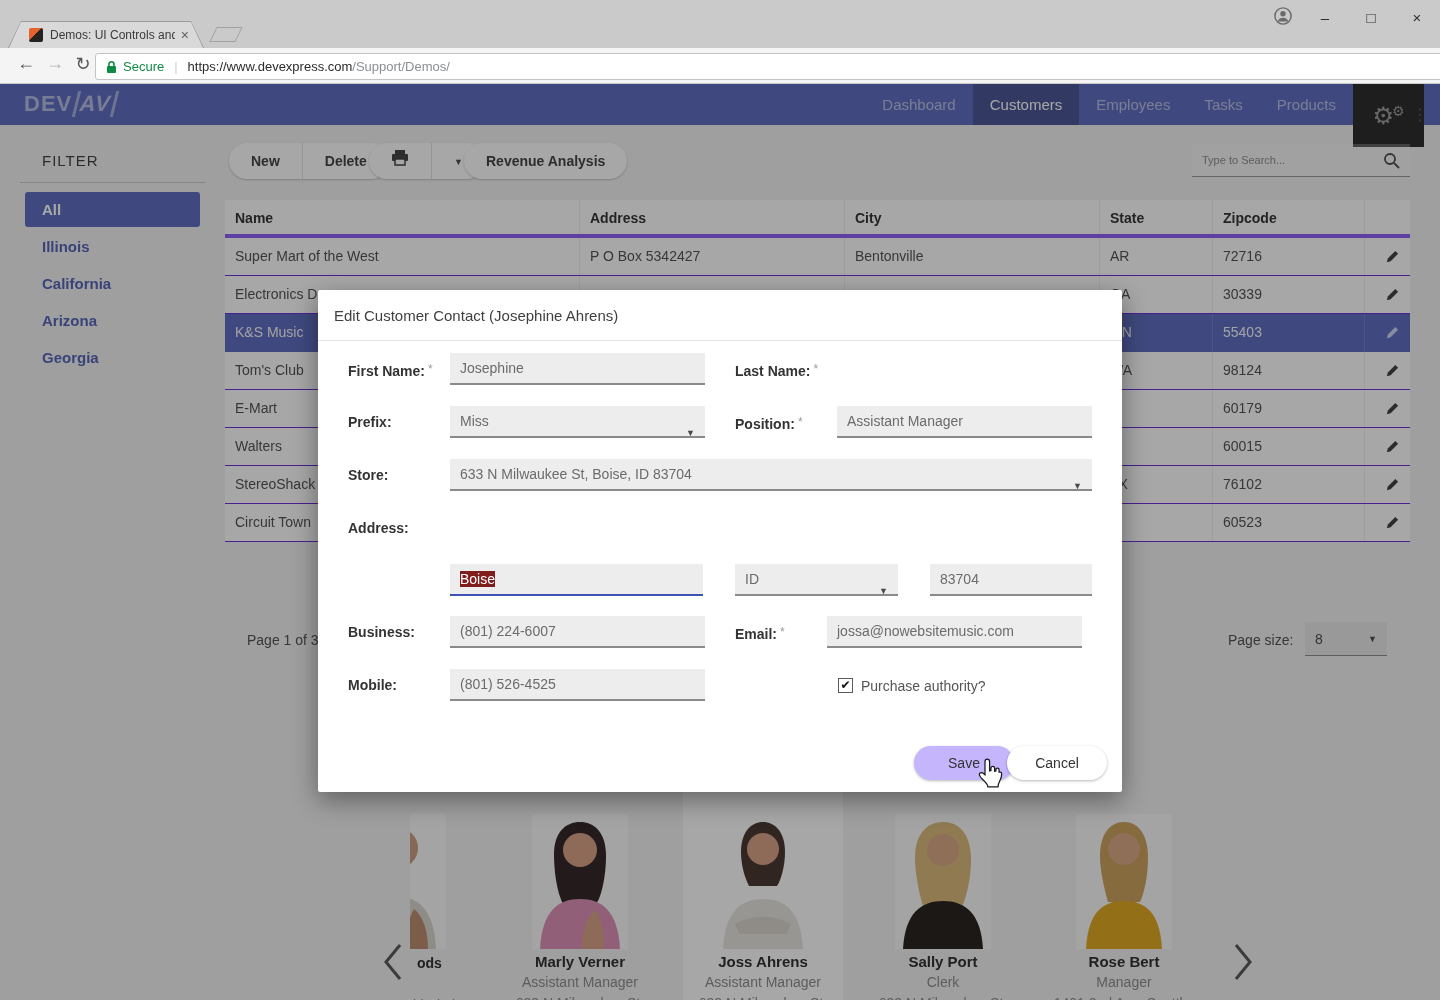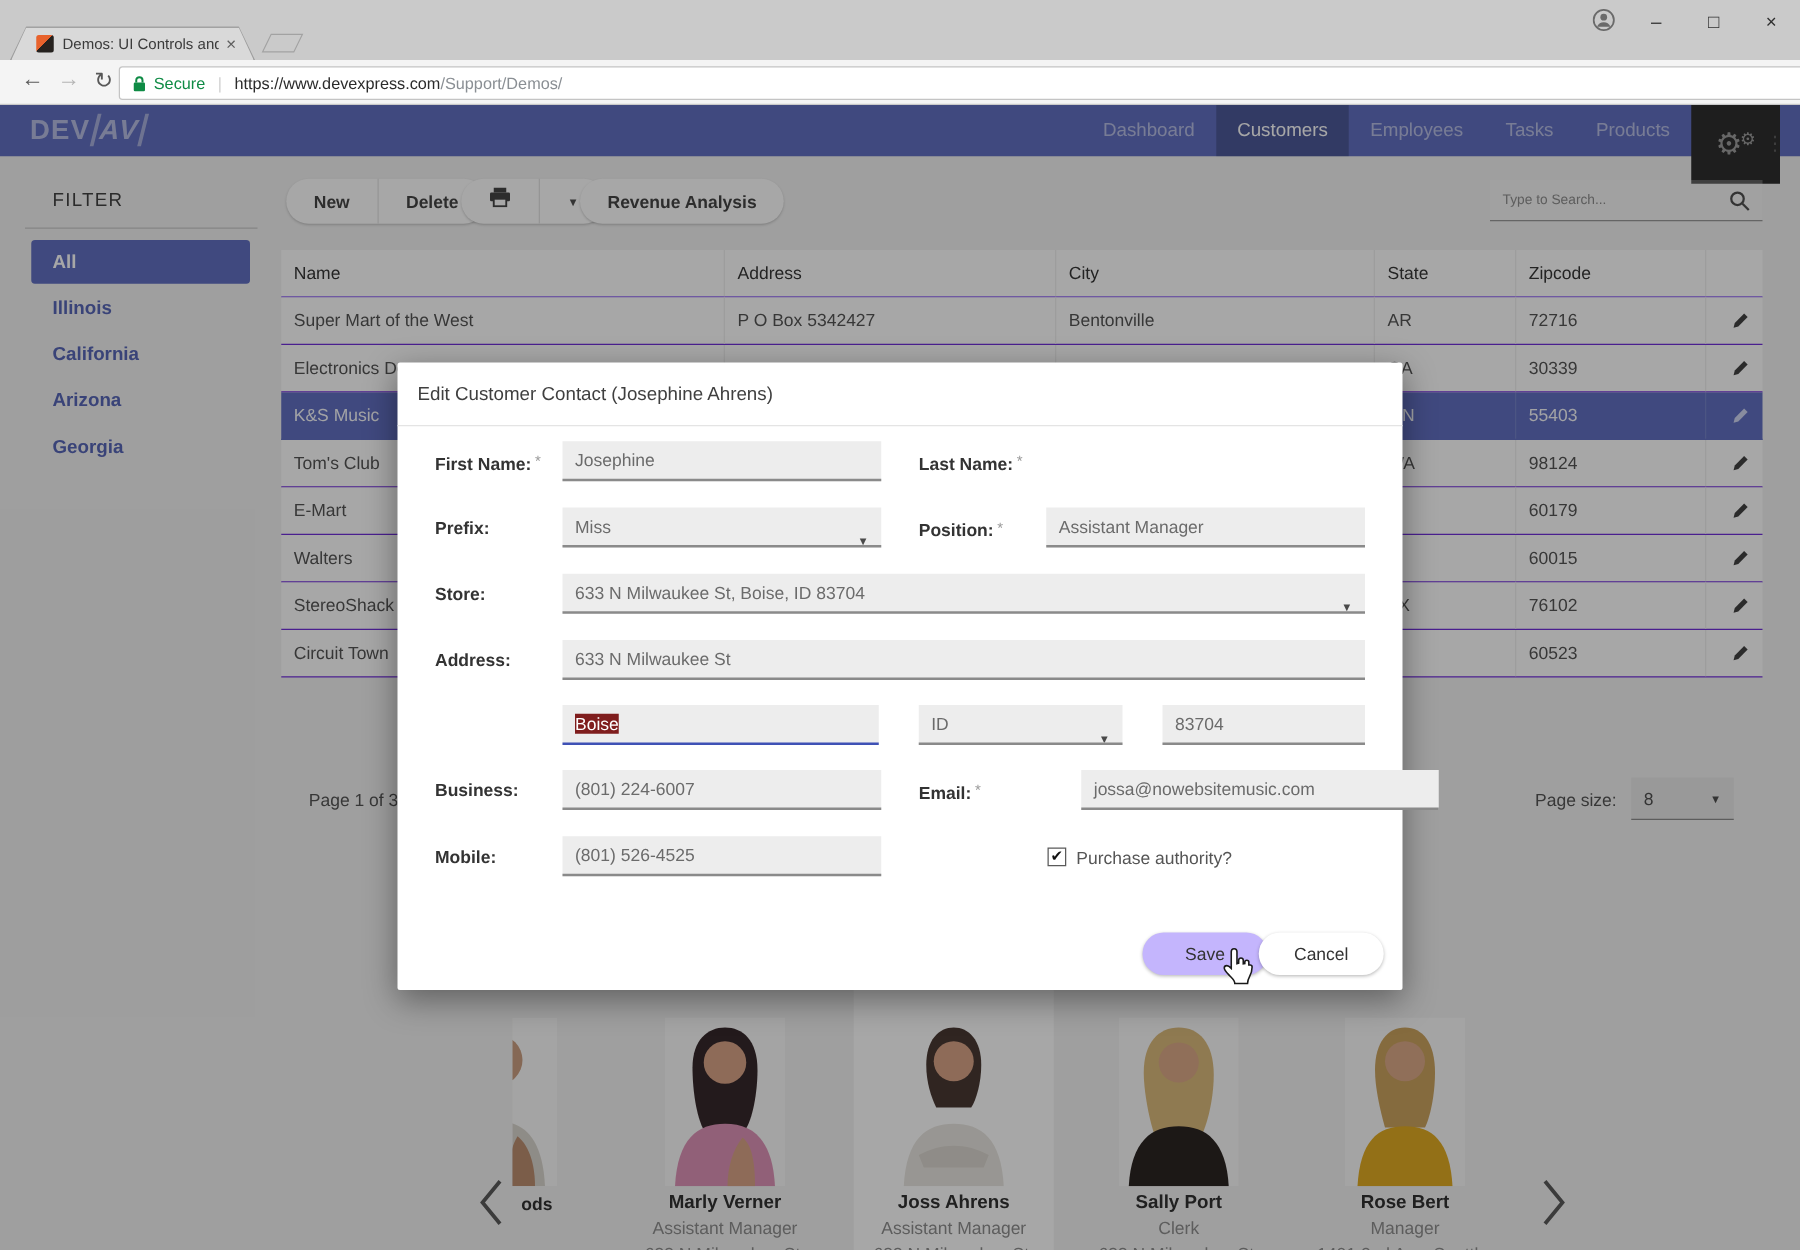--- a/index.html
+++ b/index.html
@@ -61,21 +61,21 @@
   .pillseg { padding:0 22px; font-size:14px; font-weight:bold; color:#3f3f3f; line-height:36px; }
   .pillsep { width:1px; height:36px; background:#e3e3e3; }
   .caret { font-size:9px; color:#4a4a4a; }
   #search-box { position:absolute; left:1192px; top:60px; width:218px; height:33px;
     background:rgba(255,255,255,0.25); border-bottom:1px solid #979797; display:flex; align-items:center; padding:0 10px; }
   #search-box .ph { color:#8b8b8b; font-size:11px; flex:1; }
 
   
   #grid { position:absolute; left:225px; top:116px; width:1185px; }
   .grow { display:flex; height:38px; background:#fff; border-bottom:1px solid #6d28d9; }
-  .grow.hdr { font-weight:normal; color:#2e2e2e; border-bottom:1px solid #8b5cf6; }
+  .grow.hdr { font-weight:bold; color:#2e2e2e; border-bottom:4px solid #8b5cf6; }
   .gc { font-size:14px; color:#4f4f4f; line-height:37px; padding-left:10px; border-right:1px solid #efefef;
     overflow:hidden; white-space:nowrap; }
   .hdr .gc { color:#2e2e2e; }
   .c-name{width:355px;} .c-addr{width:265px;} .c-city{width:255px;} .c-state{width:113px;} .c-zip{width:152px;}
   .c-edit{width:45px; border-right:none; display:flex; align-items:center; justify-content:center;}
   .grow.selected { background:#5c6bc0; border-bottom:1px solid #5c6bc0; }
   .grow.selected .gc { color:rgba(255,255,255,0.95); border-right-color:rgba(255,255,255,0.12); }
   #pager { position:absolute; left:247px; top:548px; font-size:14px; color:#4f4f4f; }
   #pagesize-label { position:absolute; left:1228px; top:548px; font-size:14px; color:#4f4f4f; }
   #pagesize-box { position:absolute; left:1305px; top:538px; width:82px; height:34px; background:#e9e9e9;
@@ -417,30 +417,29 @@
 
   <div class="flabel" style="left:30px; top:116px;">Prefix:</div>
   <div class="field" style="left:132px; top:116px; width:255px;"><span>Miss</span><span class="caret">▼</span></div>
   <div class="flabel" style="left:417px; top:116px;"><span>Position:</span><span class="req">*</span></div>
   <div class="field" style="left:519px; top:116px; width:255px;">Assistant Manager</div>
 
   <div class="flabel" style="left:30px; top:169px;">Store:</div>
   <div class="field" style="left:132px; top:169px; width:642px;"><span>633 N Milwaukee St, Boise, ID 83704</span><span class="caret">▼</span></div>
 
   <div class="flabel" style="left:30px; top:222px;">Address:</div>
-  <div class="field" style="left:132px; top:222px; width:642px;">633 N Milwaukee St</div>
 
   <div class="field focus" style="left:132px; top:274px; width:253px;"><span class="selhl">Boise</span></div>
   <div class="field" style="left:417px; top:274px; width:163px;"><span>ID</span><span class="caret">▼</span></div>
   <div class="field" style="left:612px; top:274px; width:162px;">83704</div>
 
   <div class="flabel" style="left:30px; top:326px;">Business:</div>
   <div class="field" style="left:132px; top:326px; width:255px;">(801) 224-6007</div>
   <div class="flabel" style="left:417px; top:326px;"><span>Email:</span><span class="req">*</span></div>
-  <div class="field" style="left:547px; top:326px; width:286px;">jossa@nowebsitemusic.com</div>
+  <div class="field" style="left:509px; top:326px; width:255px;">jossa@nowebsitemusic.com</div>
 
   <div class="flabel" style="left:30px; top:379px;">Mobile:</div>
   <div class="field" style="left:132px; top:379px; width:255px;">(801) 526-4525</div>
   <div class="ckbox" style="left:520px; top:388px;">✔</div>
   <div class="cklabel" style="left:543px; top:388px;">Purchase authority?</div>
 
   <div class="mbtn" id="save-btn">Save</div>
   <div class="mbtn" id="cancel-btn">Cancel</div>
 </div>
 

